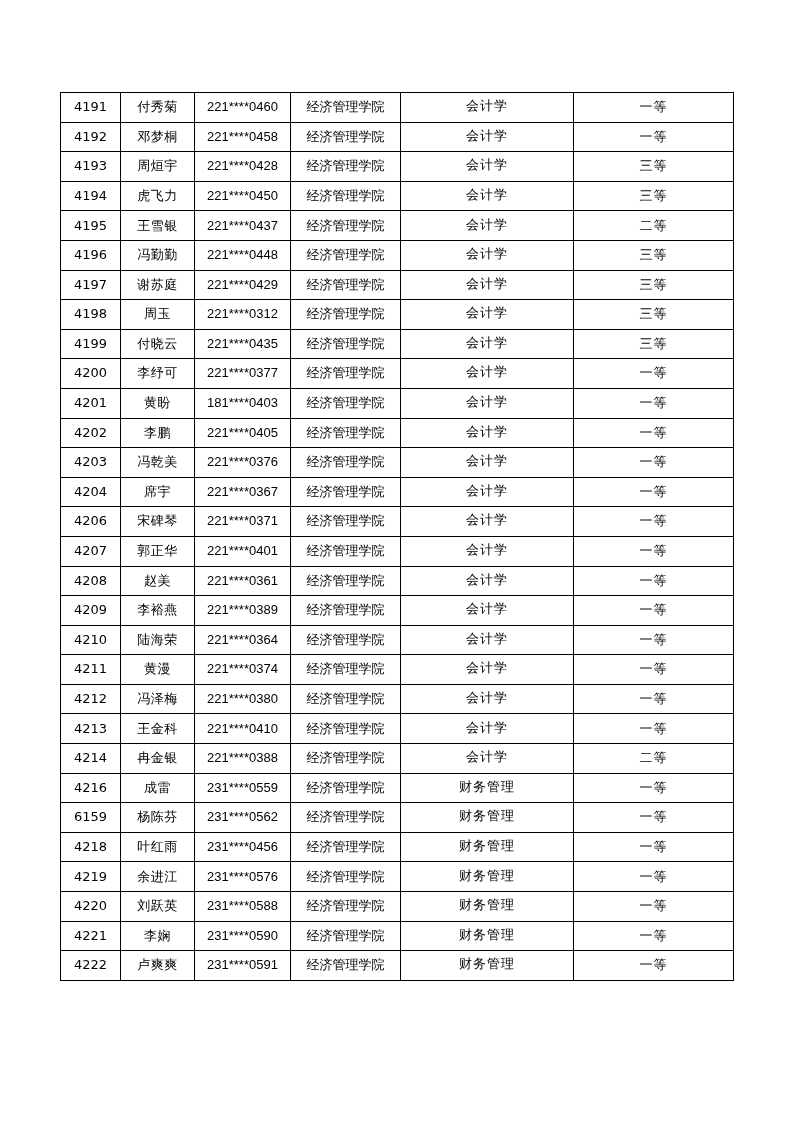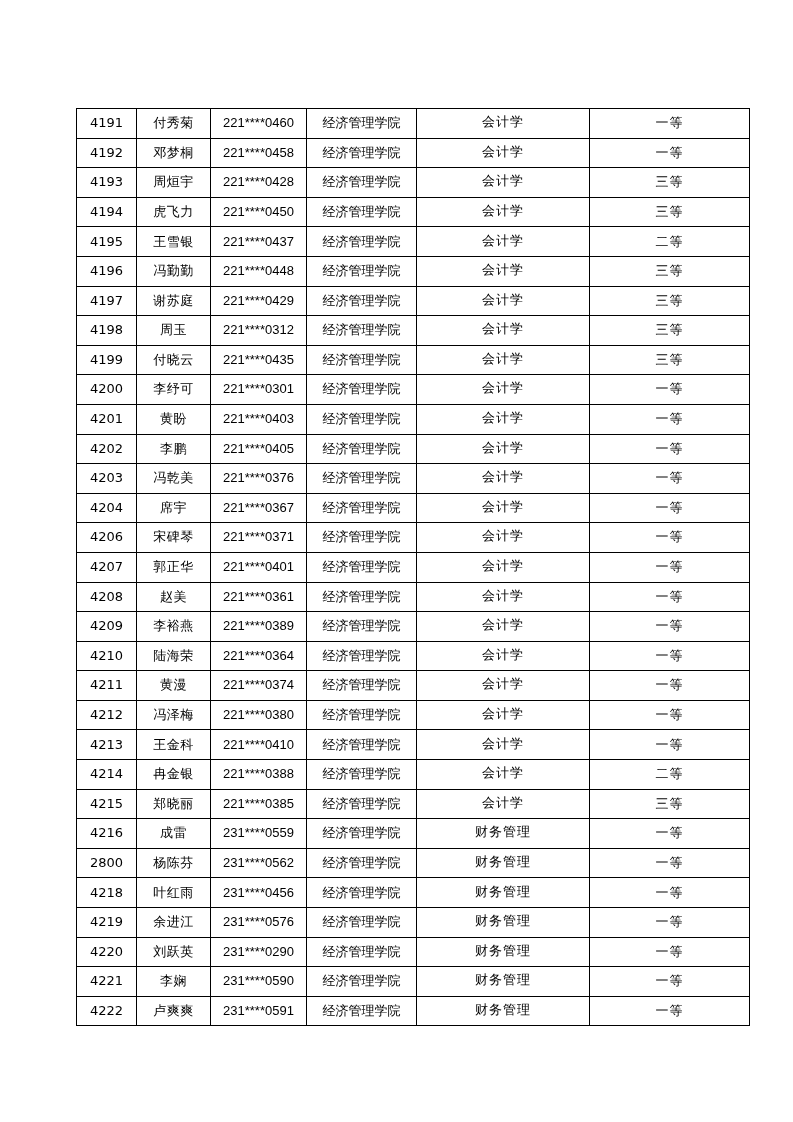--- a/index.html
+++ b/index.html
@@ -17,21 +17,21 @@
     position: relative;
     width: 793px;
     height: 1122px;
     box-sizing: border-box;
     padding: 92px 60px 0 60px;
   }
   table.roster {
     border-collapse: collapse;
     table-layout: fixed;
     width: 673px;
-    margin: 16px;
+    margin: 0;
   }
   table.roster td {
     border: 1px solid #000000;
     height: 28.6px;
     padding: 0 2px;
     font-size: 13px;
     line-height: 1.1;
     text-align: center;
     vertical-align: middle;
     white-space: nowrap;
@@ -134,29 +134,29 @@
           <td class="index-cell">4199</td>
           <td class="name-cell">付晓云</td>
           <td class="id-cell">221****0435</td>
           <td class="college-cell">经济管理学院</td>
           <td class="major-cell">会计学</td>
           <td class="level-cell">三等</td>
         </tr>
         <tr>
           <td class="index-cell">4200</td>
           <td class="name-cell">李纾可</td>
-          <td class="id-cell">221****0301</td>
+          <td class="id-cell">221****0377</td>
           <td class="college-cell">经济管理学院</td>
           <td class="major-cell">会计学</td>
           <td class="level-cell">一等</td>
         </tr>
         <tr>
           <td class="index-cell">4201</td>
           <td class="name-cell">黄盼</td>
-          <td class="id-cell">221****0403</td>
+          <td class="id-cell">181****0403</td>
           <td class="college-cell">经济管理学院</td>
           <td class="major-cell">会计学</td>
           <td class="level-cell">一等</td>
         </tr>
         <tr>
           <td class="index-cell">4202</td>
           <td class="name-cell">李鹏</td>
           <td class="id-cell">221****0405</td>
           <td class="college-cell">经济管理学院</td>
           <td class="major-cell">会计学</td>
@@ -244,37 +244,29 @@
         </tr>
         <tr>
           <td class="index-cell">4214</td>
           <td class="name-cell">冉金银</td>
           <td class="id-cell">221****0388</td>
           <td class="college-cell">经济管理学院</td>
           <td class="major-cell">会计学</td>
           <td class="level-cell">二等</td>
         </tr>
         <tr>
-          <td class="index-cell">4215</td>
-          <td class="name-cell">郑晓丽</td>
-          <td class="id-cell">221****0385</td>
-          <td class="college-cell">经济管理学院</td>
-          <td class="major-cell">会计学</td>
-          <td class="level-cell">三等</td>
-        </tr>
-        <tr>
           <td class="index-cell">4216</td>
           <td class="name-cell">成雷</td>
           <td class="id-cell">231****0559</td>
           <td class="college-cell">经济管理学院</td>
           <td class="major-cell">财务管理</td>
           <td class="level-cell">一等</td>
         </tr>
         <tr>
-          <td class="index-cell">2800</td>
+          <td class="index-cell">6159</td>
           <td class="name-cell">杨陈芬</td>
           <td class="id-cell">231****0562</td>
           <td class="college-cell">经济管理学院</td>
           <td class="major-cell">财务管理</td>
           <td class="level-cell">一等</td>
         </tr>
         <tr>
           <td class="index-cell">4218</td>
           <td class="name-cell">叶红雨</td>
           <td class="id-cell">231****0456</td>
@@ -286,21 +278,21 @@
           <td class="index-cell">4219</td>
           <td class="name-cell">余进江</td>
           <td class="id-cell">231****0576</td>
           <td class="college-cell">经济管理学院</td>
           <td class="major-cell">财务管理</td>
           <td class="level-cell">一等</td>
         </tr>
         <tr>
           <td class="index-cell">4220</td>
           <td class="name-cell">刘跃英</td>
-          <td class="id-cell">231****0290</td>
+          <td class="id-cell">231****0588</td>
           <td class="college-cell">经济管理学院</td>
           <td class="major-cell">财务管理</td>
           <td class="level-cell">一等</td>
         </tr>
         <tr>
           <td class="index-cell">4221</td>
           <td class="name-cell">李娴</td>
           <td class="id-cell">231****0590</td>
           <td class="college-cell">经济管理学院</td>
           <td class="major-cell">财务管理</td>

